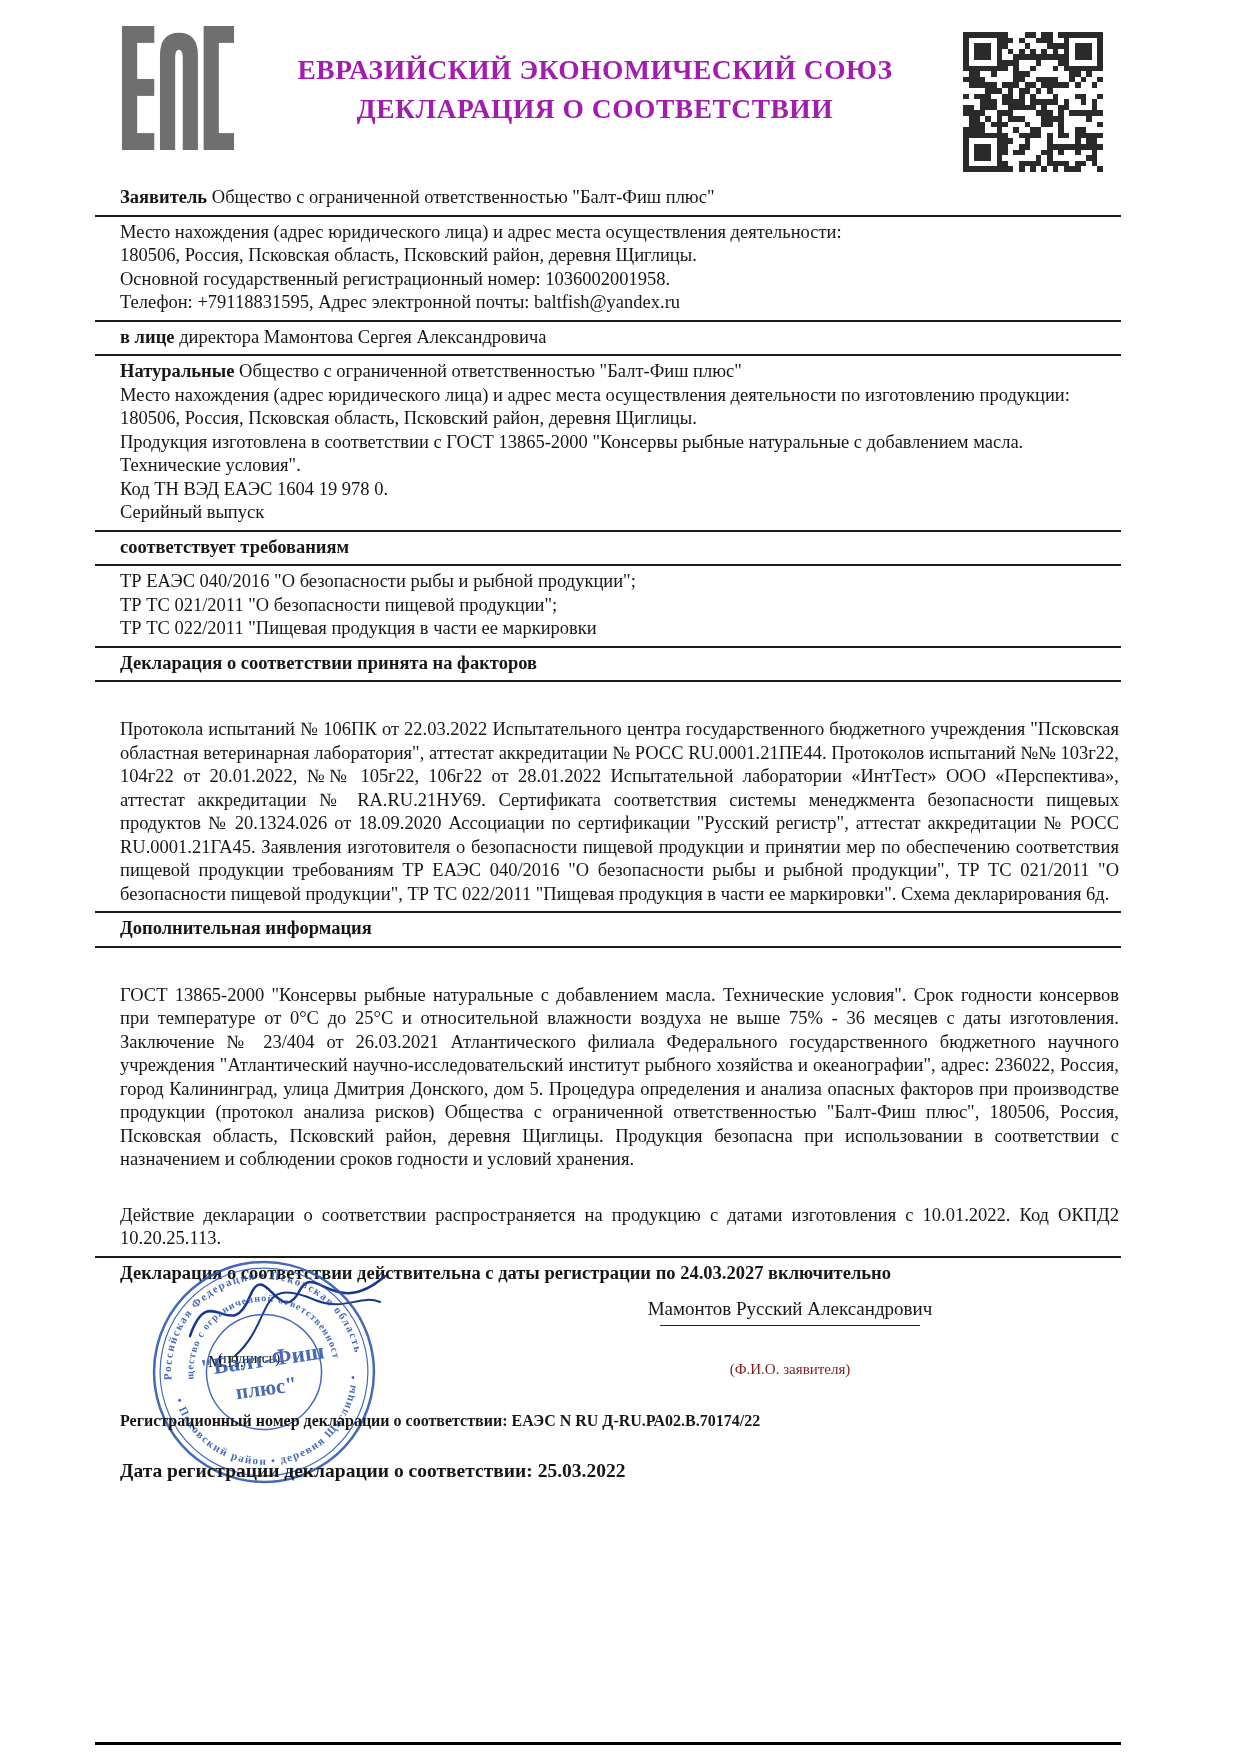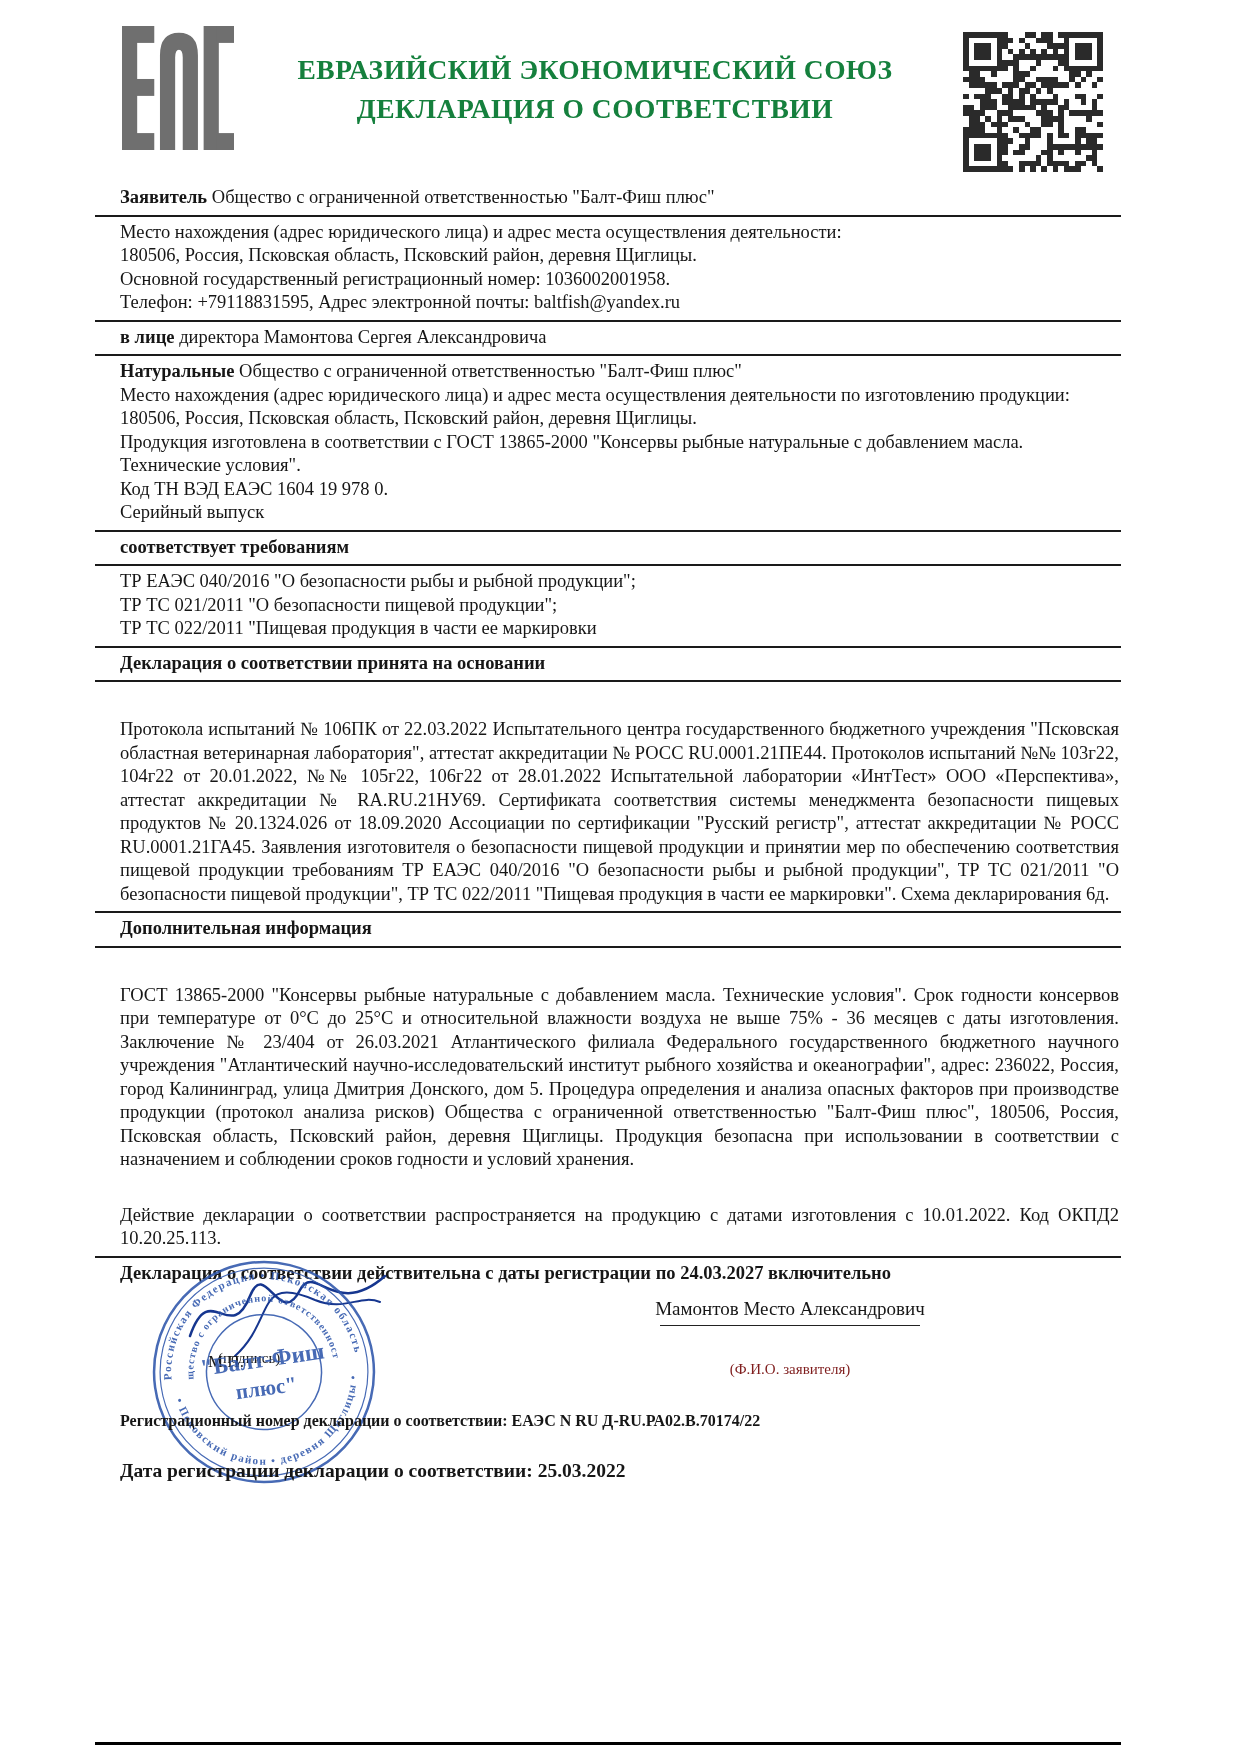--- a/index.html
+++ b/index.html
@@ -2,21 +2,21 @@
 <html><head>
 <meta charset="utf-8">
 <style>
   html,body{margin:0;padding:0;background:#ffffff;}
   .page{position:relative;width:1240px;height:1754px;background:#ffffff;
         font-family:"Liberation Serif", serif;color:#161616;overflow:hidden;margin:0 auto;}
 
   
   .eac-logo{position:absolute;left:122px;top:26px;width:112px;height:124px;}
   .doc-title{position:absolute;left:250px;top:50px;width:690px;text-align:center;
-             font-weight:bold;font-size:27.5px;line-height:39px;letter-spacing:.5px;color:#15803d;}
+             font-weight:bold;font-size:27.5px;line-height:39px;letter-spacing:.5px;color:#a21caf;}
   .qr{position:absolute;left:963px;top:32px;width:140px;height:140px;
       display:grid;grid-template-columns:repeat(25,1fr);grid-template-rows:repeat(25,1fr);background:#fff;}
   .qr div{background:#fff;}
   .qr div.d{background:#2a2a2a;}
 
   
   .content{position:absolute;left:95px;top:182px;width:1026px;font-size:18.5px;line-height:23.5px;}
   .sec{padding:4px 2px 5px 25px;border-bottom:2px solid #1a1a1a;}
   .sec.noline{border-bottom:none;}
   .b{font-weight:bold;}
@@ -726,21 +726,21 @@
 Код ТН ВЭД ЕАЭС 1604 19 978 0.
 Серийный выпуск</div>
     </div>
 
     <div class="sec b">соответствует требованиям</div>
 
     <div class="sec pre">ТР ЕАЭС 040/2016 "О безопасности рыбы и рыбной продукции";
 ТР ТС 021/2011 "О безопасности пищевой продукции";
 ТР ТС 022/2011 "Пищевая продукция в части ее маркировки</div>
 
-    <div class="sec b">Декларация о соответствии принята на основании</div>
+    <div class="sec b">Декларация о соответствии принята на факторов</div>
 
     <div class="sec just">Протокола испытаний № 106ПК от 22.03.2022 Испытательного центра государственного бюджетного учреждения "Псковская областная ветеринарная лаборатория", аттестат аккредитации № РОСС RU.0001.21ПЕ44. Протоколов испытаний №№ 103г22, 104г22 от 20.01.2022, №№ 105г22, 106г22 от 28.01.2022 Испытательной лаборатории «ИнтТест» ООО «Перспектива», аттестат аккредитации № RA.RU.21НУ69. Сертификата соответствия системы менеджмента безопасности пищевых продуктов № 20.1324.026 от 18.09.2020 Ассоциации по сертификации "Русский регистр", аттестат аккредитации № РОСС RU.0001.21ГА45. Заявления изготовителя о безопасности пищевой продукции и принятии мер по обеспечению соответствия пищевой продукции требованиям ТР ЕАЭС 040/2016 "О безопасности рыбы и рыбной продукции", ТР ТС 021/2011 "О безопасности пищевой продукции", ТР ТС 022/2011 "Пищевая продукция в части ее маркировки". Схема декларирования 6д.</div>
 
     <div class="sec b">Дополнительная информация</div>
 
     <div class="sec">
       <div class="just">ГОСТ 13865-2000 "Консервы рыбные натуральные с добавлением масла. Технические условия". Срок годности консервов при температуре от 0°С до 25°С и относительной влажности воздуха не выше 75% - 36 месяцев с даты изготовления. Заключение № 23/404 от 26.03.2021 Атлантического филиала Федерального государственного бюджетного научного учреждения "Атлантический научно-исследовательский институт рыбного хозяйства и океанографии", адрес: 236022, Россия, город Калининград, улица Дмитрия Донского, дом 5. Процедура определения и анализа опасных факторов при производстве продукции (протокол анализа рисков) Общества с ограниченной ответственностью "Балт-Фиш плюс", 180506, Россия, Псковская область, Псковский район, деревня Щиглицы. Продукция безопасна при использовании в соответствии с назначением и соблюдении сроков годности и условий хранения.</div>
       <div class="just">Действие декларации о соответствии распространяется на продукцию с датами изготовления с 10.01.2022. Код ОКПД2 10.20.25.113.</div>
     </div>
 
@@ -771,21 +771,21 @@
       <textPath href="#arcInnerTop" startOffset="50%" text-anchor="middle">Общество с ограниченной ответственностью</textPath>
     </text>
     <text class="ring">
       <textPath href="#arcBottom" startOffset="50%" text-anchor="middle">• Псковский район • деревня Щиглицы •</textPath>
     </text>
     <text class="stampC1" x="115" y="110" text-anchor="middle">"Балт-Фиш</text>
     <text class="stampC2" x="115" y="138" text-anchor="middle">плюс"</text>
   </svg>
 
   <div class="signer">
-    <div class="signer-name">Мамонтов Место Александрович</div>
+    <div class="signer-name">Мамонтов Русский Александрович</div>
     <div class="signer-line"></div>
     <div class="caption">(Ф.И.О. заявителя)</div>
   </div>
 
   <div class="reg">
     <span class="b">Регистрационный номер декларации о соответствии:</span>
     <span class="b">ЕАЭС N RU Д-RU.РА02.В.70174/22</span>
   </div>
   <div class="regdate">
     <span class="b">Дата регистрации декларации о соответствии:</span>

